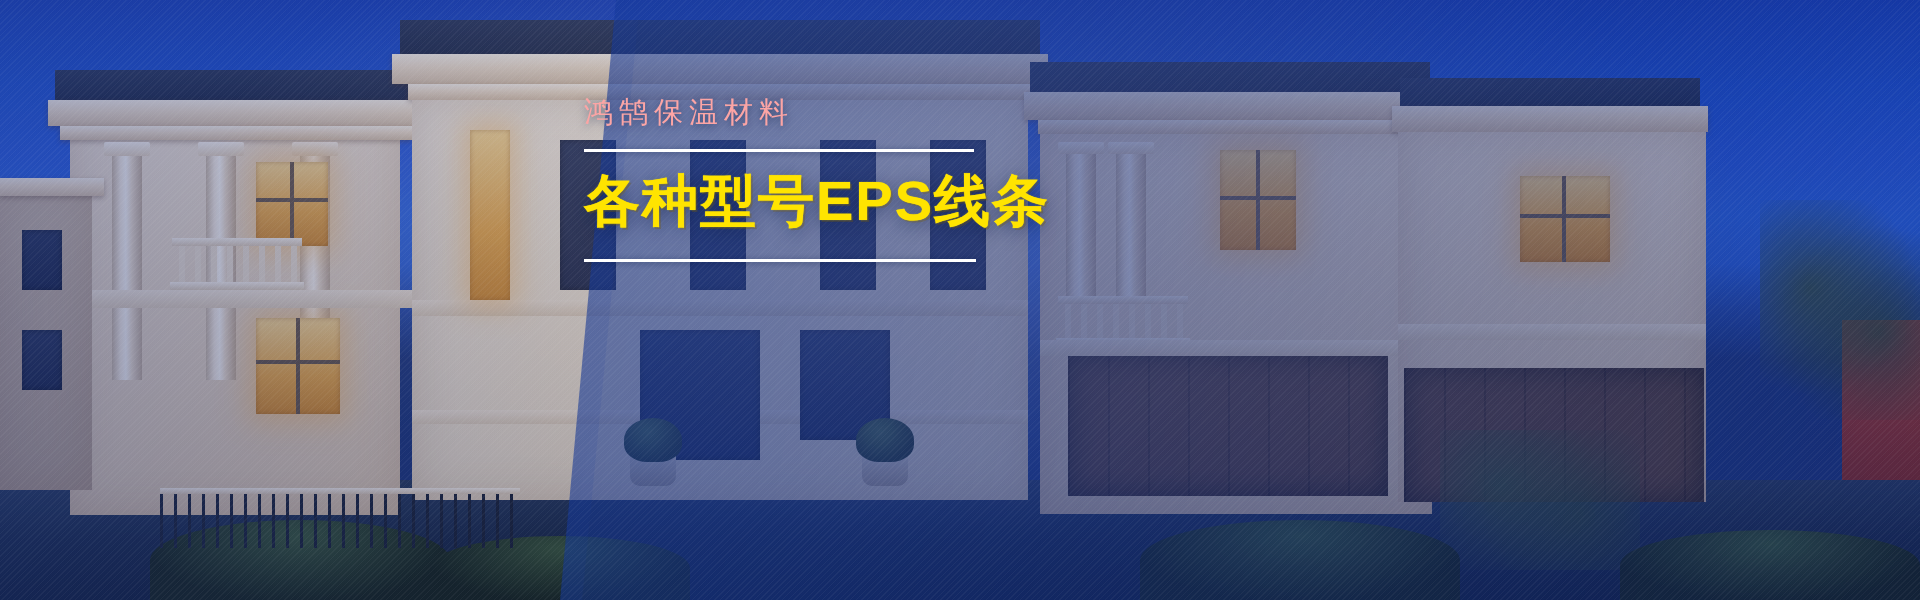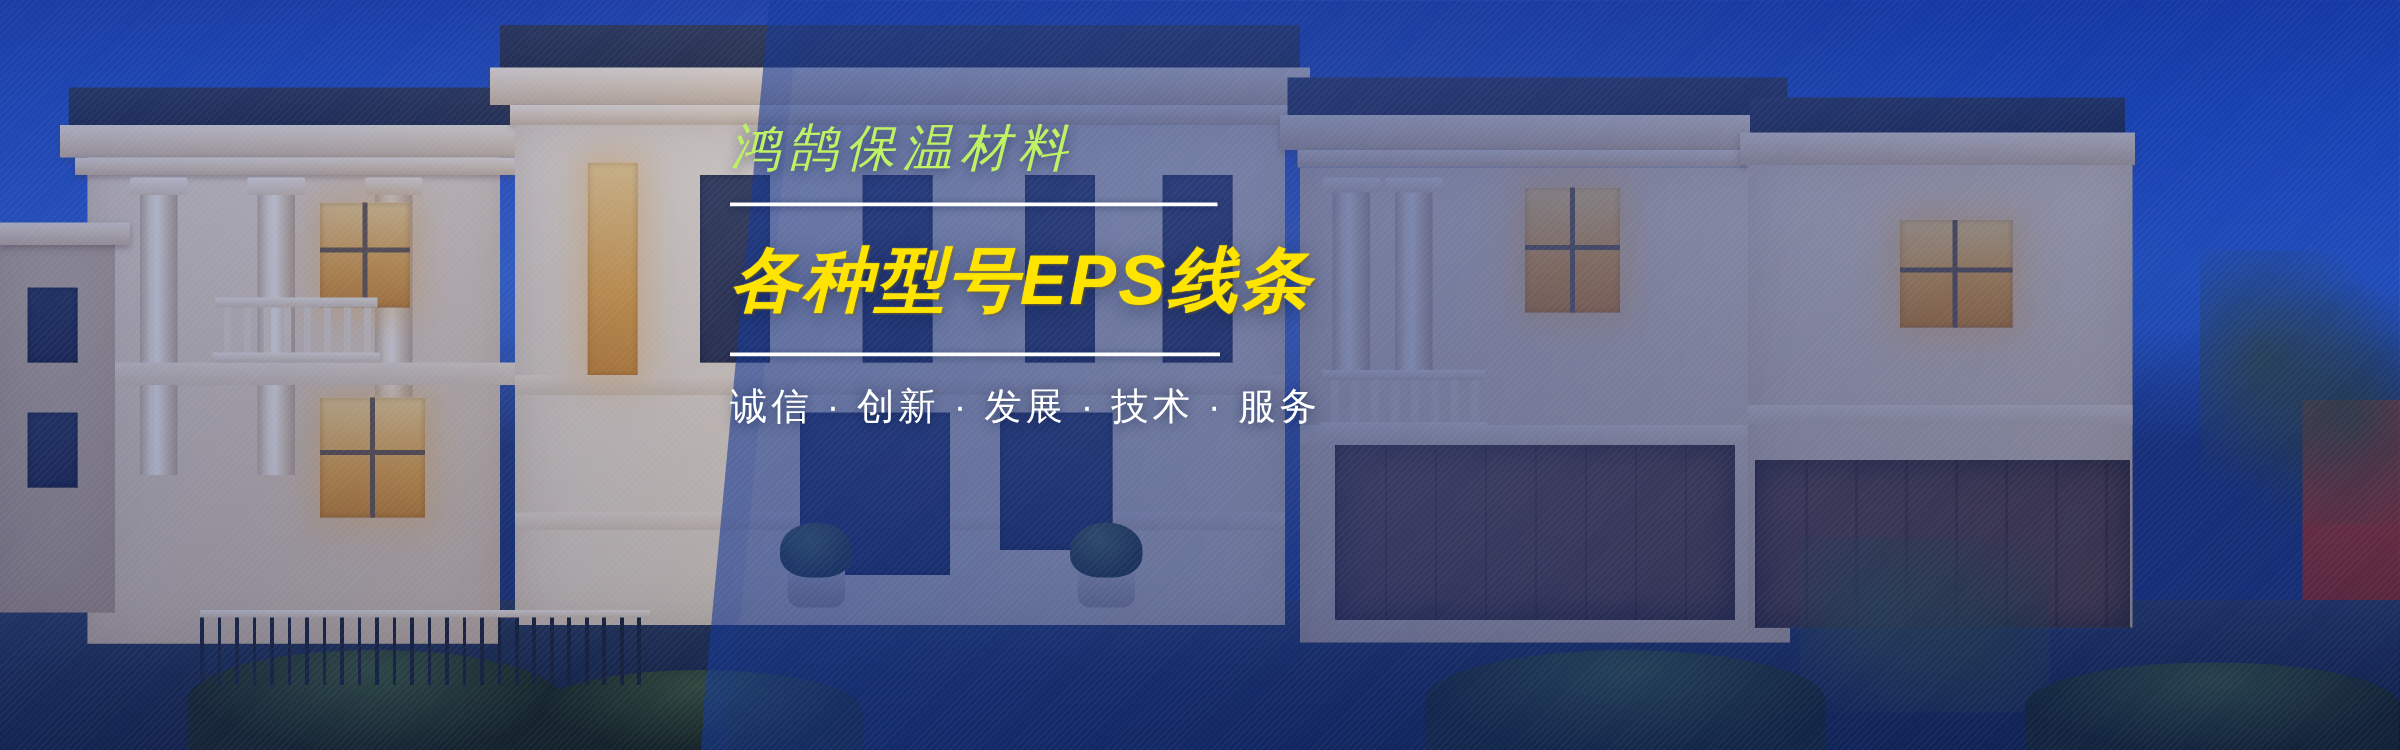--- a/index.html
+++ b/index.html
@@ -157,37 +157,35 @@
       rgba(255,255,255,.045) 0px, rgba(255,255,255,.045) 1px,
       rgba(255,255,255,0) 1px, rgba(255,255,255,0) 4px);
   }
 
   
   .copy {
     position:absolute; left:584px; top:96px; width:700px;
     z-index:30;
   }
   .brand {
-    color:#bef264;
-    font-size:40px;
+    color:#fca5a5;
+    font-size:29px;
     letter-spacing:6px;
     line-height:1.15;
     text-shadow:0 2px 10px rgba(0,20,60,.55);
     white-space:nowrap;
-    font-style:italic;
   }
   .rule-top {
     margin-top:20px;
     width:390px; height:3px;
     background:#ffffff;
     box-shadow:0 1px 6px rgba(0,20,60,.45);
   }
   .headline {
-    margin-top:28px;
-    font-style:italic;
+    margin-top:18px;
   }
   .headline .hl {
     display:block;
     color:#ffe400;
     font-size:56px;
     font-weight:700;
     letter-spacing:2px;
     line-height:1.12;
     white-space:nowrap;
     text-shadow:
@@ -329,16 +327,15 @@
     <div class="brand">鸿鹄保温材料</div>
 
     <div class="rule-top"></div>
 
     <div class="headline">
       <span class="hl">各种型号EPS线条</span>
     </div>
 
     <div class="rule-bottom"></div>
 
-    <div class="tagline">诚信 · 创新 · 发展 · 技术 · 服务</div>
   </div>
 
 </div>
 
 </body></html>

